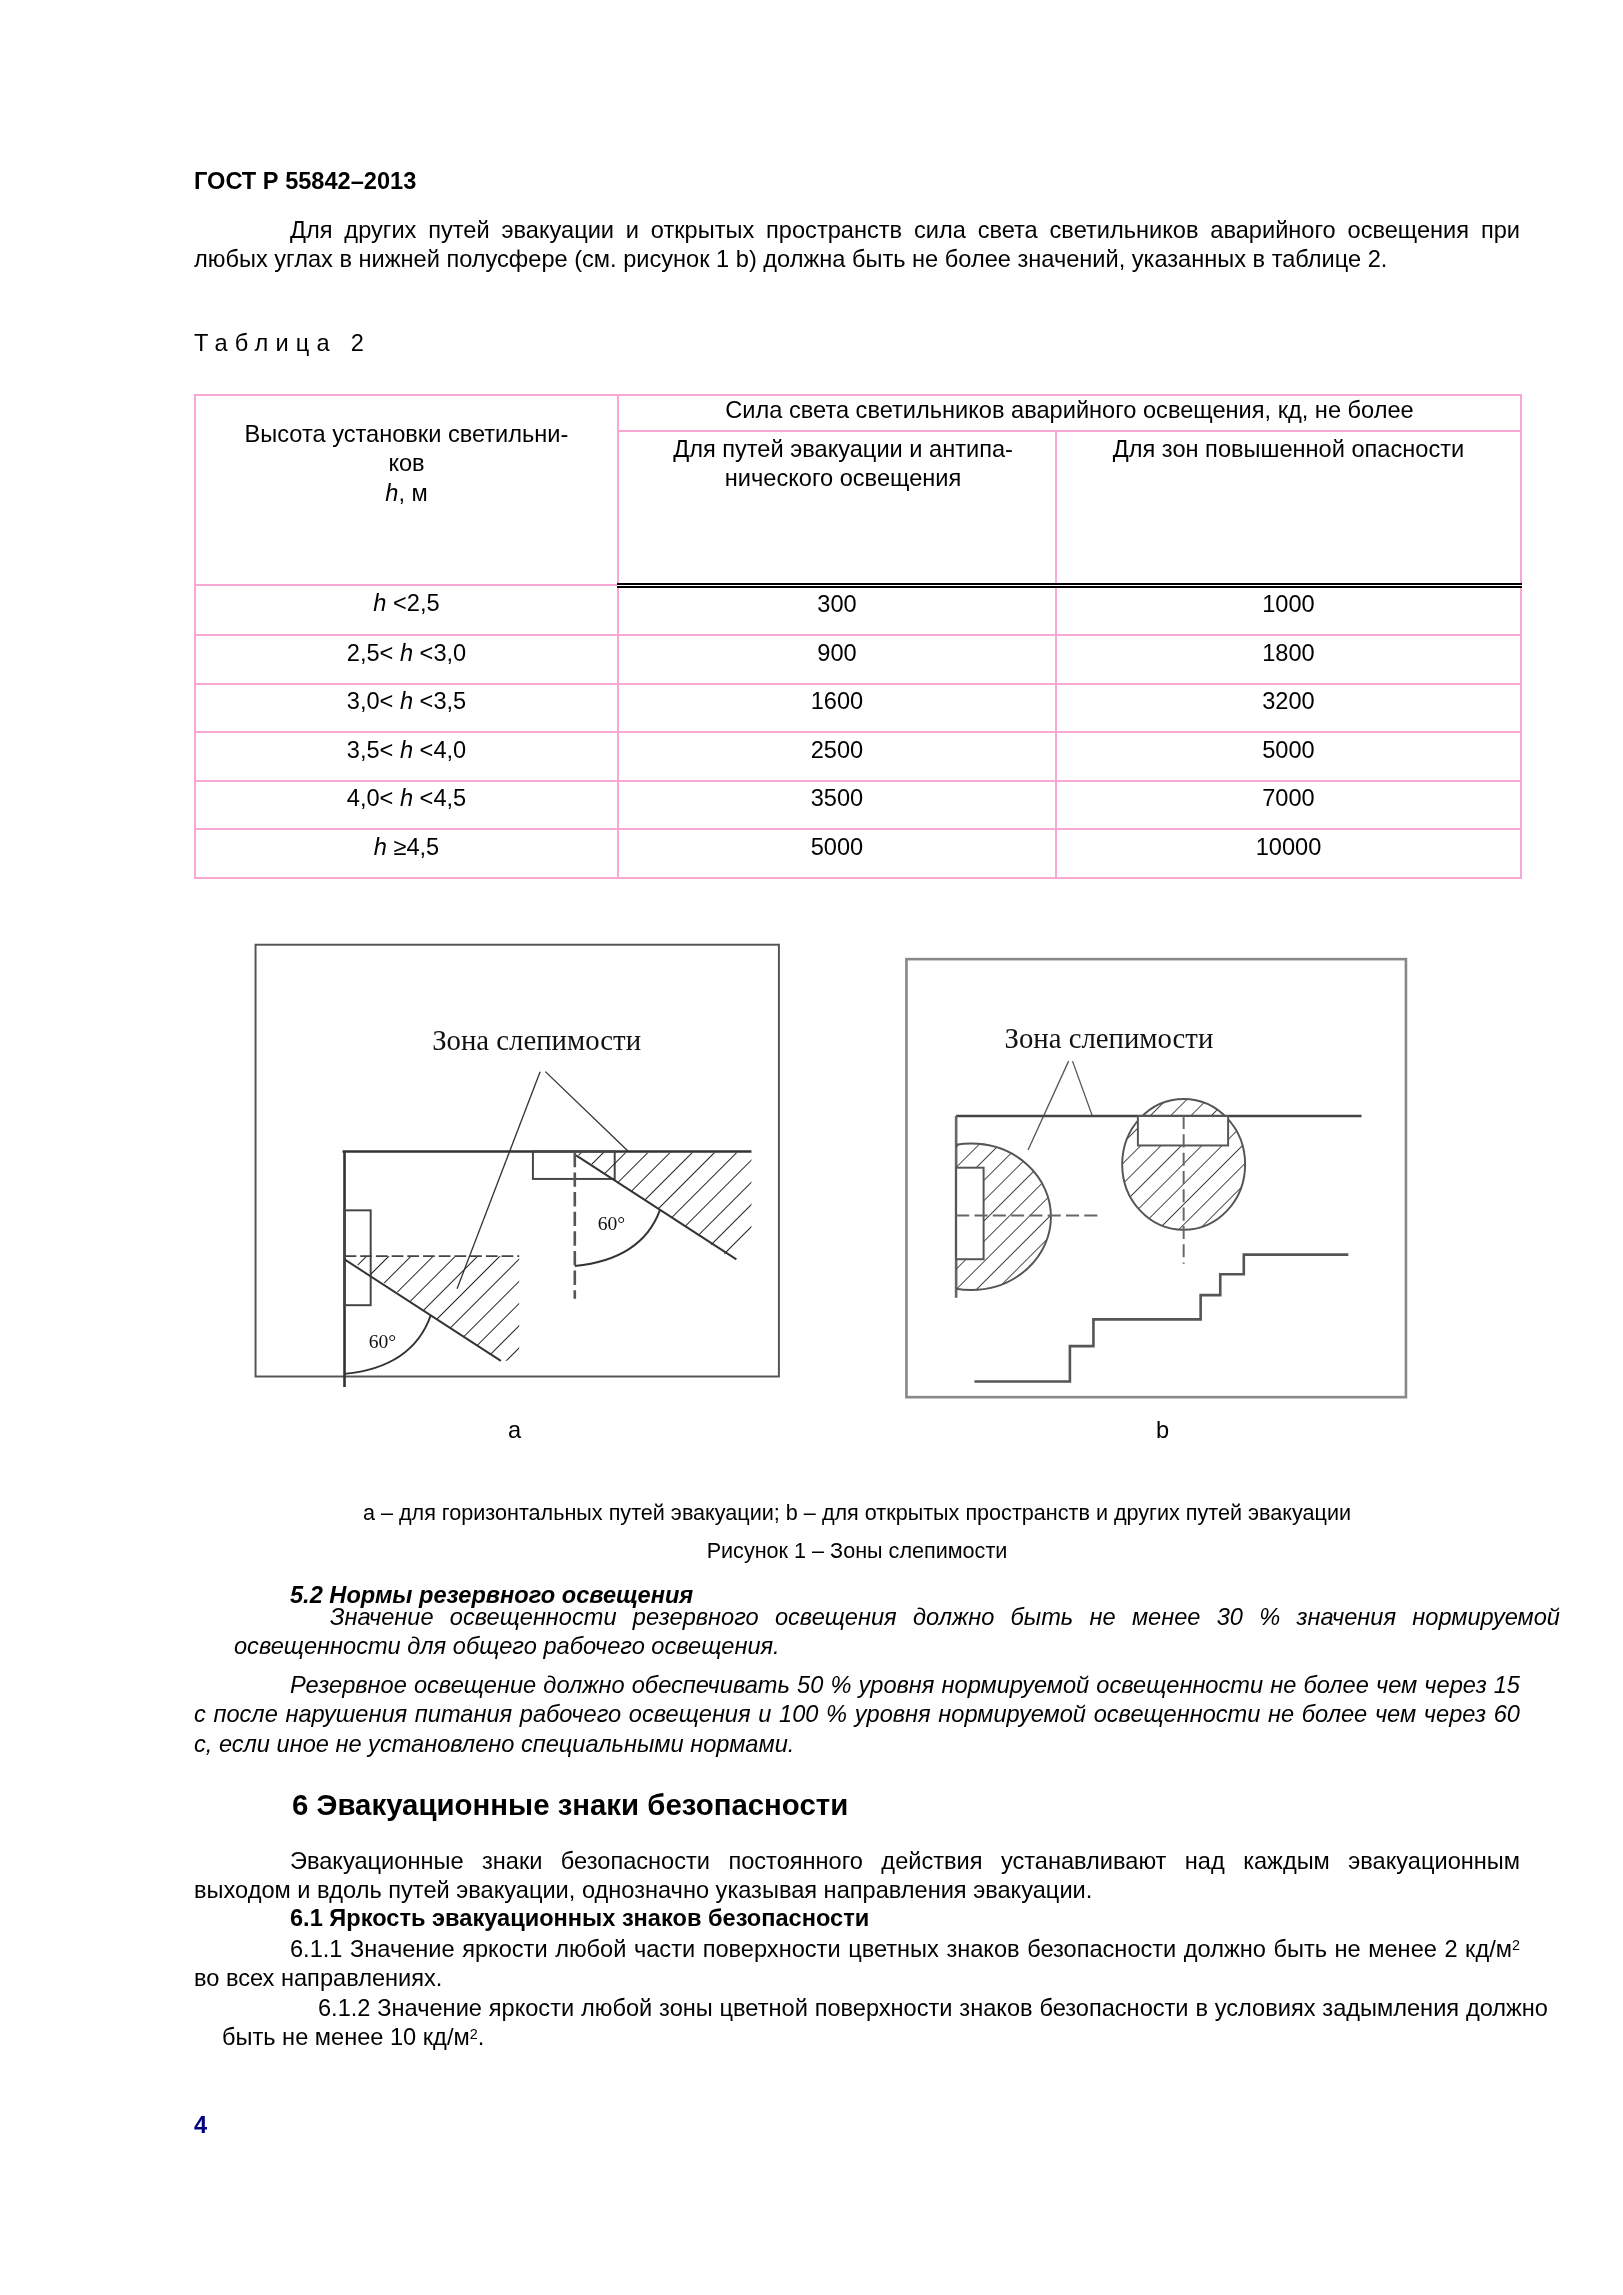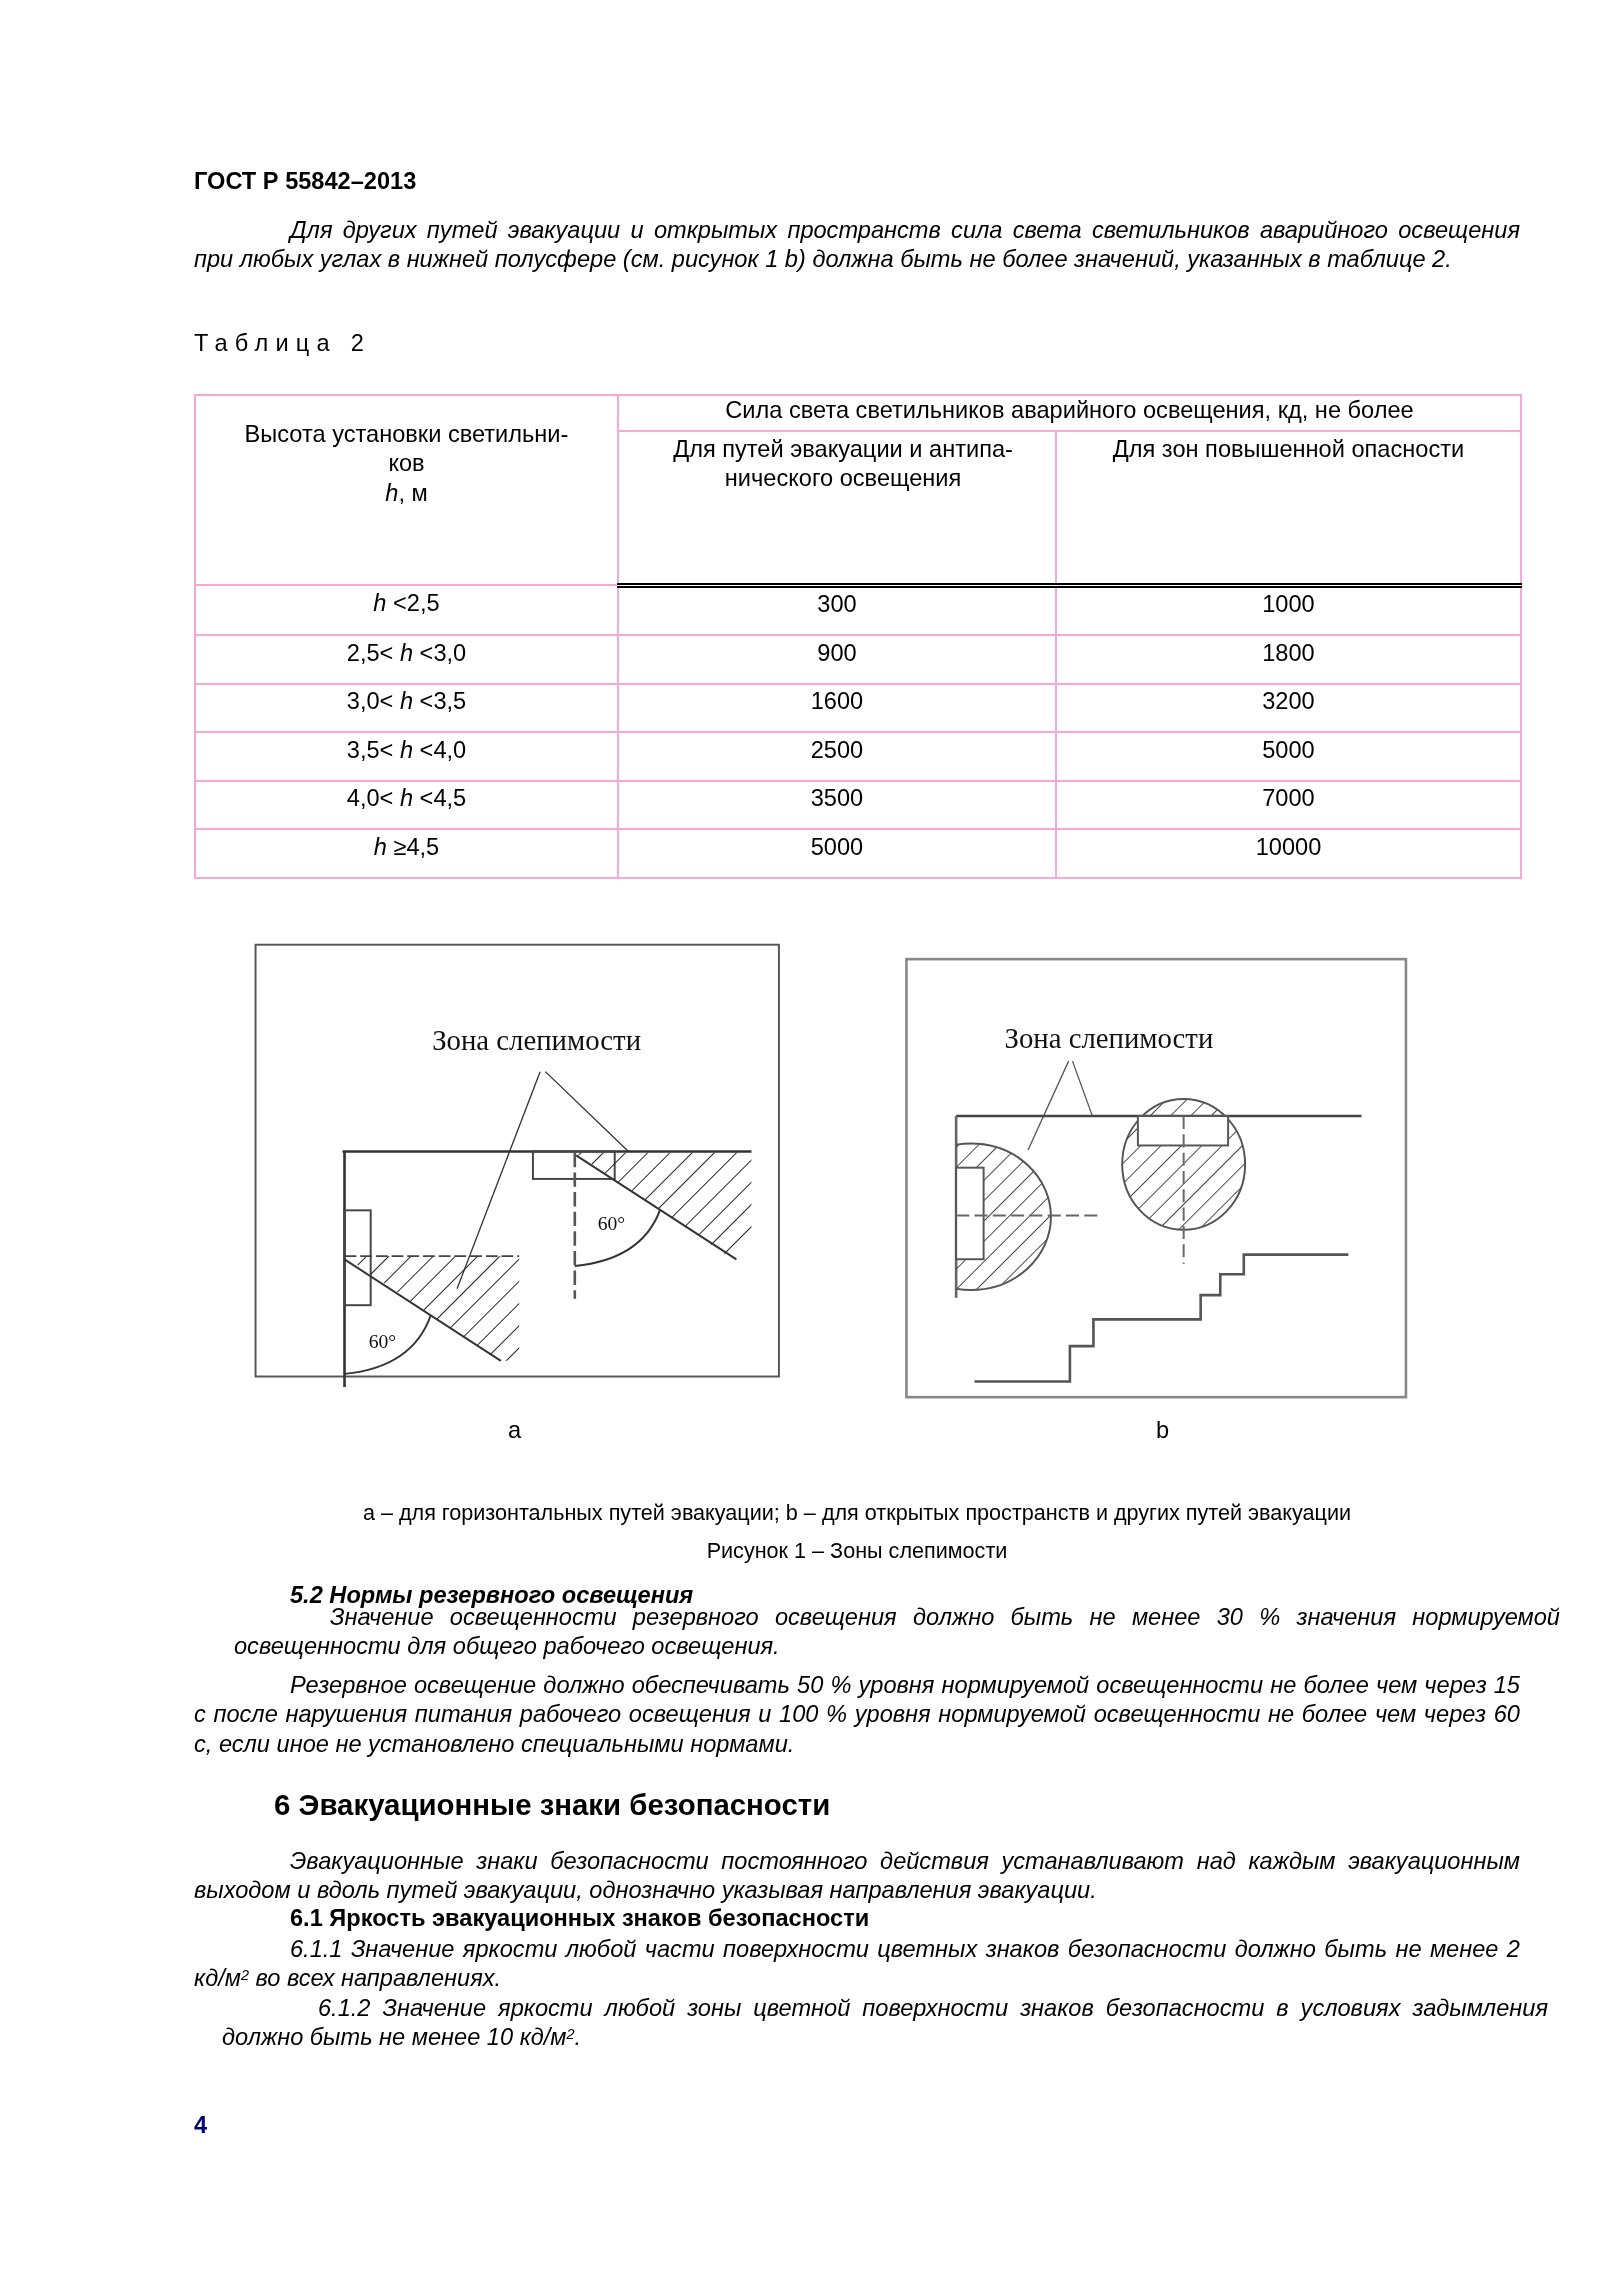--- a/index.html
+++ b/index.html
@@ -1,33 +1,33 @@
 <!DOCTYPE html>
 <html style="font-size:10.5px"><head>
 <meta charset="utf-8">
 <style>
   html, body { margin: 0; padding: 0; background: #ffffff; }
   body { width: 1623px; height: 2295px; position: relative; overflow: hidden;
          font-family: "Liberation Sans", sans-serif; color: #000; }
   .abs { position: absolute; }
   .doc-id { left: 194px; top: 168px; font-size: 23.6px; font-weight: bold; }
-  .para { left: 194px; width: 1326px; font-size: 23.6px; line-height: 29.4px; text-align: justify; font-style: italic; }
+  .para { left: 194px; width: 1326px; font-size: 23.6px; line-height: 29.4px; text-align: justify; }
   .para .indent { display: inline-block; width: 96px; }
   .tbl-label { left: 194px; top: 330px; font-size: 23.6px; letter-spacing: 7.2px; }
   table.t2 { position: absolute; left: 194px; top: 394px; width: 1326px; border-collapse: collapse;
              font-size: 23.6px; table-layout: fixed; }
   table.t2 td { border: 2px solid #f9a8d4; text-align: center; vertical-align: top; padding: 2.6px 3.9px 0 3.9px; line-height: 29.4px; }
   table.t2 tr.hdr-last td { border-bottom: 5.9px double #000; }
   table.t2 tr.data td { height: 44px; }
   table.t2 i { font-style: italic; }
   .fig-label { font-size: 23.6px; }
   .caption { left: 194px; width: 1326px; text-align: center; font-size: 21.6px; }
   .it { font-style: italic; }
   .h52 { left: 290px; top: 1582px; font-size: 23.6px; font-weight: bold; font-style: italic; }
-  .h6 { left: 274px; top: 1788px; font-size: 29.4px; font-weight: bold; }
+  .h6 { left: 292px; top: 1788px; font-size: 29.4px; font-weight: bold; }
   .h61 { left: 290px; top: 1905px; font-size: 23.6px; font-weight: bold; }
   .page-num { left: 194px; top: 2112px; font-size: 23.6px; font-weight: bold; }
   sup { font-size: 14.4px; vertical-align: top; position: relative; top: -3.9px; }
   svg text { font-family: "Liberation Serif", serif; }
 </style>
 </head>
 <body>
 
 <div class="abs doc-id">ГОСТ Р 55842–2013</div>
 

